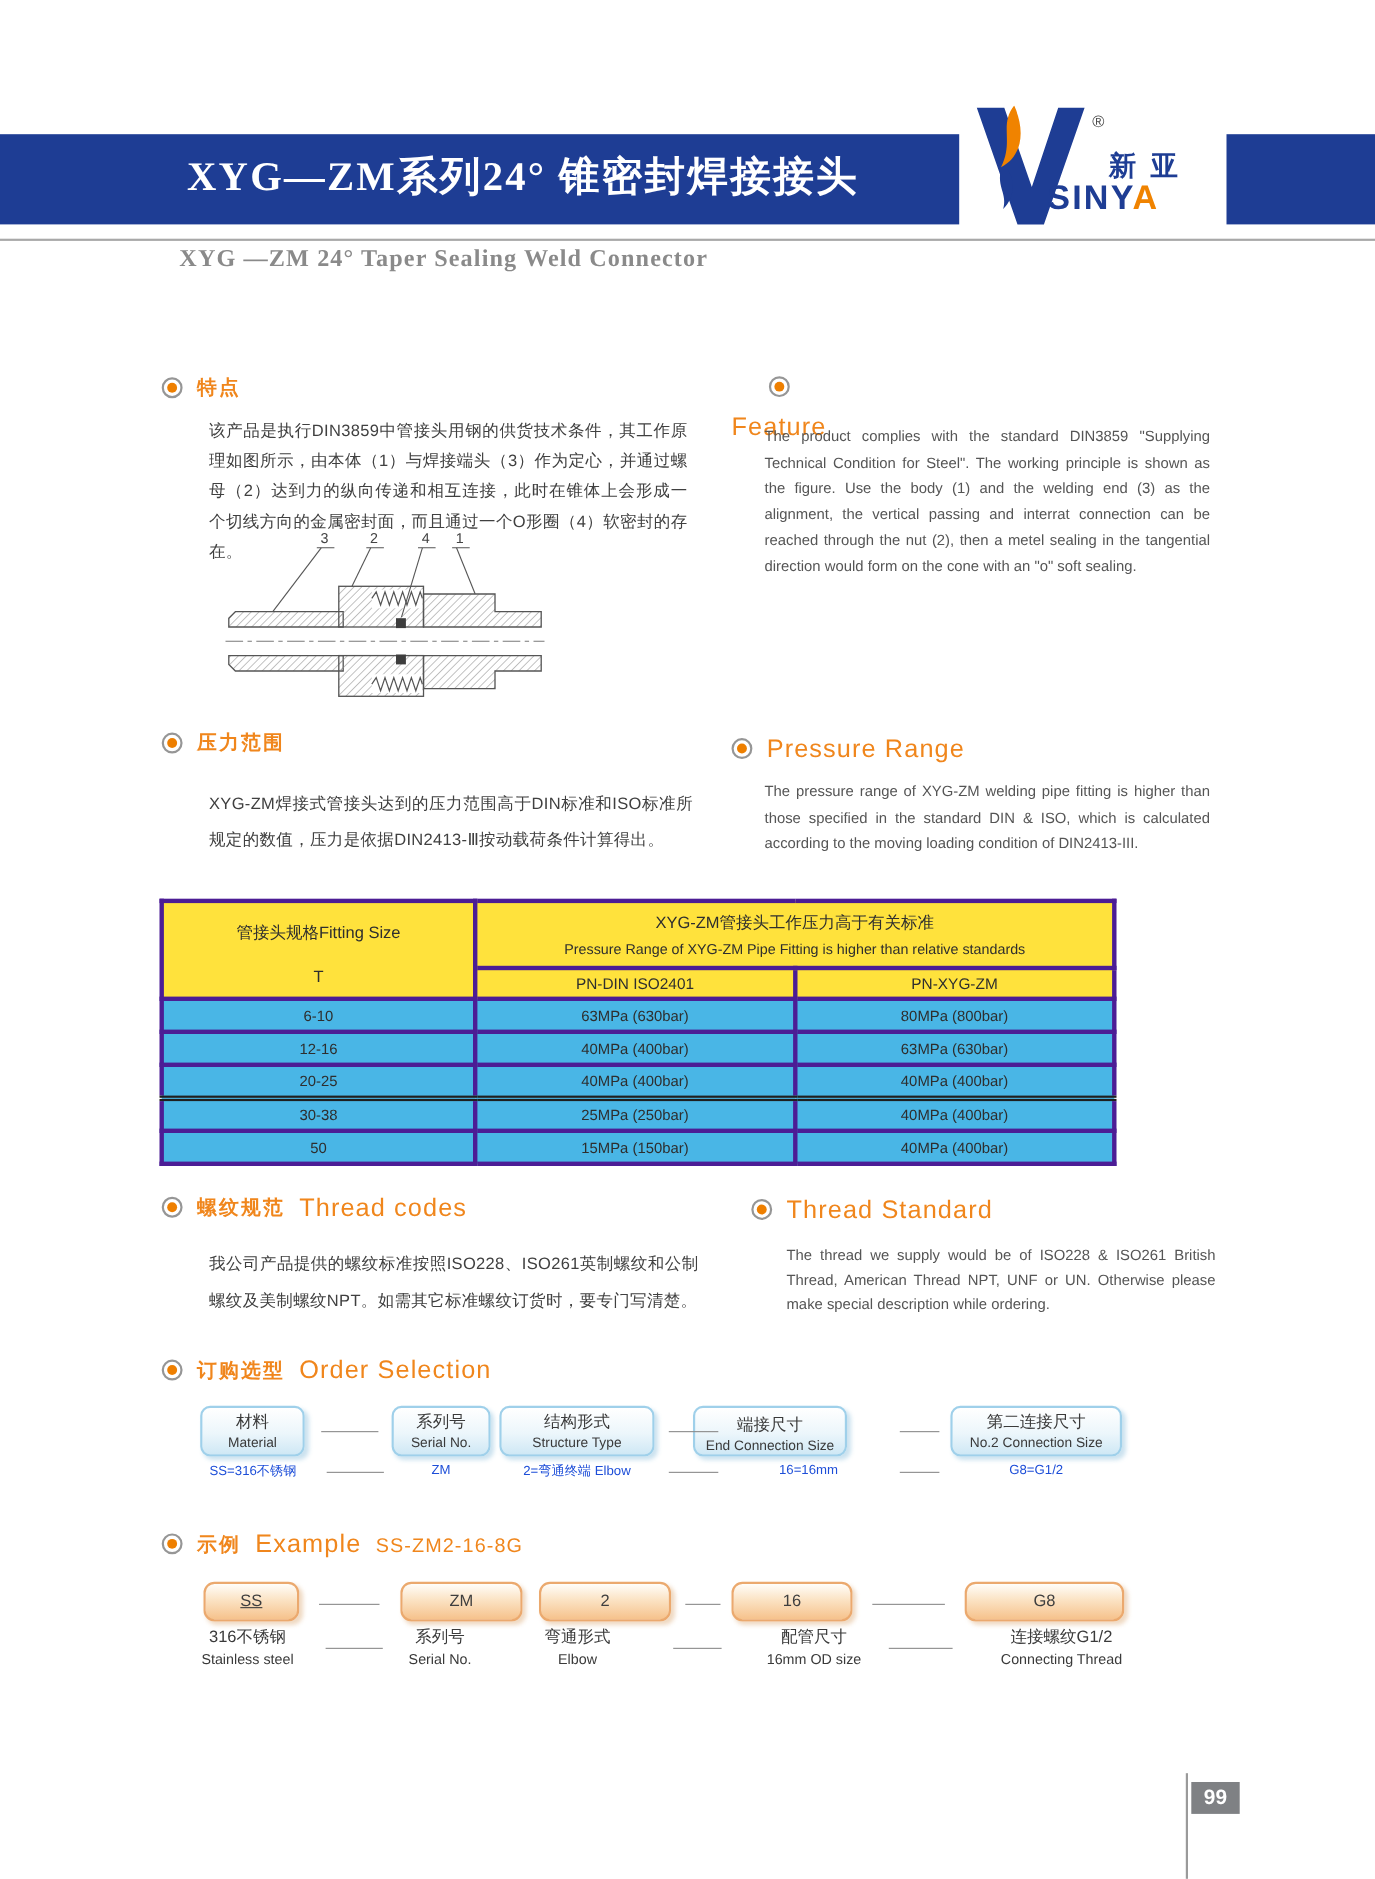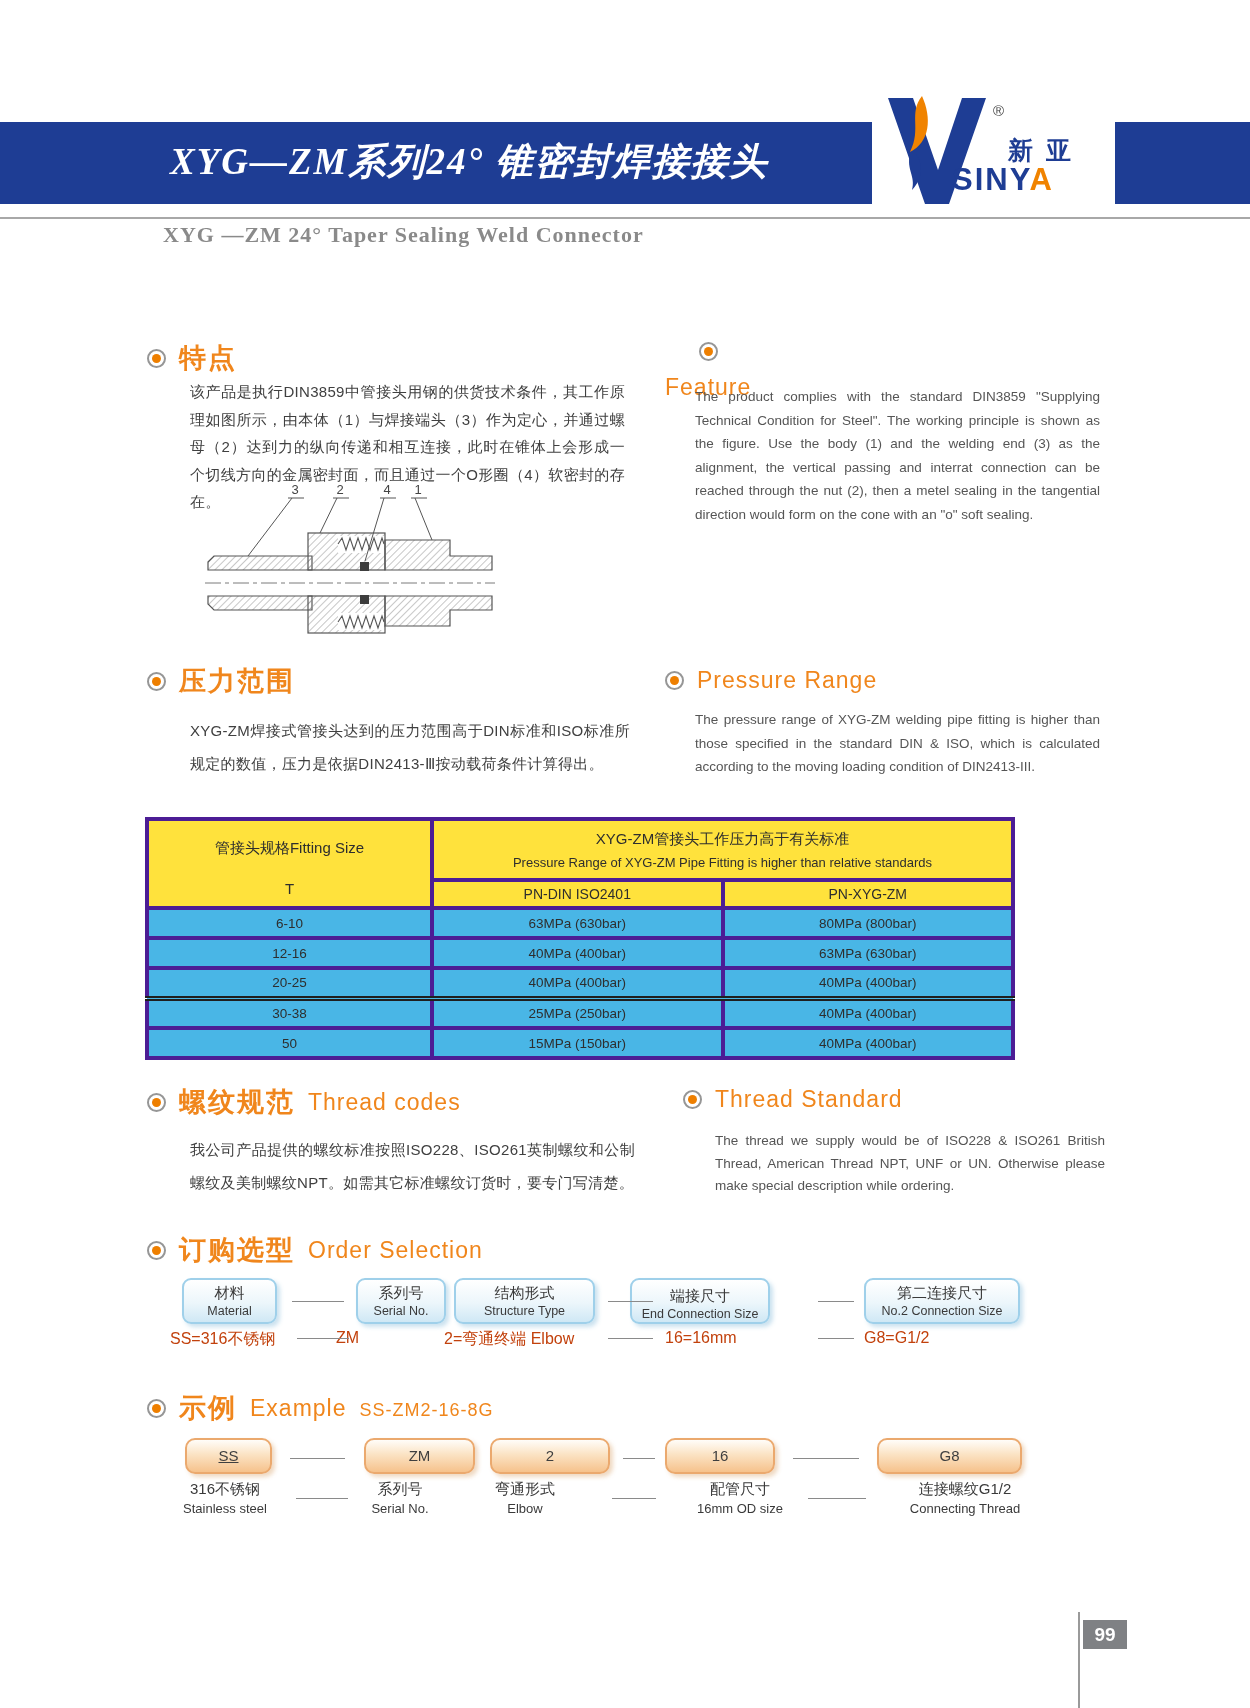--- a/index.html
+++ b/index.html
@@ -2,42 +2,42 @@
 <html><head>
 <meta charset="utf-8">
 <style>
   * { margin:0; padding:0; box-sizing:border-box; }
   html,body { background:#ffffff; }
   body {
     width:1250px; height:1708px; position:relative; overflow:hidden;
     font-family:"Liberation Sans", sans-serif; color:#454545;
   }
   
-  .banner { position:absolute; left:0; top:122px; width:872px; height:82px; background:#1e3d94;font-style:italic; }
+  .banner { position:absolute; left:0; top:122px; width:872px; height:82px; background:#1e3d94; }
   .banner-title {
     color:#fff; font-family:"Liberation Serif", serif; font-weight:bold;
     font-size:37px; line-height:80px; padding-left:170px; letter-spacing:2px; white-space:nowrap;
   }
   .right-bar { position:absolute; left:1115px; top:122px; width:135px; height:82px; background:#1e3d94; }
   .logo-wrap { position:absolute; left:880px; top:94px; width:235px; height:112px; }
   .logo-v { position:absolute; left:6px; top:2px; }
   .reg-mark { position:absolute; left:113px; top:8px; font-size:15px; color:#4a4a4a; }
   .brand-cn { position:absolute; left:128px; top:40px; width:105px; font-size:25px; font-weight:bold;
               color:#1e3d94; letter-spacing:13px; font-family:"Liberation Serif", serif; white-space:nowrap; }
   .brand-en { position:absolute; left:72px; top:68px; font-size:31px; font-weight:bold; color:#1e3d94;
               letter-spacing:2px; font-family:"Liberation Sans", sans-serif; }
   .brand-en .accent { color:#f08300; }
   .rule { position:absolute; left:0; top:217px; width:1250px; height:2px; background:#a8a8a8; }
   .subtitle { position:absolute; left:163px; top:222px; font-family:"Liberation Serif", serif;
               font-weight:bold; font-size:22px; color:#8a8a8a; letter-spacing:1px; }
   
   .sec { position:absolute; display:flex; align-items:center; gap:13px; white-space:nowrap; }
   .bullet { width:19px; height:19px; border-radius:50%; border:2px solid #969696; background:#fff; position:relative; flex:0 0 auto; }
   .bullet::after { content:""; position:absolute; left:3px; top:3px; right:3px; bottom:3px; border-radius:50%; background:#ee7f00; }
-  .t-cn { font-size:27px; font-weight:bold; color:#f0861c; letter-spacing:2px; }
+  .t-cn { font-size:18px; font-weight:bold; color:#f0861c; letter-spacing:2px; }
   .t-en { font-size:23px; color:#f0861c; letter-spacing:1px; }
   .t-code { font-size:18px; color:#f0861c; letter-spacing:1px; padding-top:4px; }
   
   .para-cn { position:absolute; font-size:15px; line-height:27.5px; color:#404040; text-align:justify; letter-spacing:0.3px; }
   .para-en { position:absolute; font-size:13.5px; line-height:23.5px; color:#555; text-align:justify; }
   
   .diagram { position:absolute; left:200px; top:478px; }
   
   .ptable { position:absolute; left:145px; top:817px; width:870px; border-collapse:collapse; table-layout:fixed; }
   .ptable td { border:4px solid #4c1d95; text-align:center; vertical-align:middle; color:#2e2e2e; }
@@ -51,21 +51,21 @@
   .span-cn { font-size:15px; margin-top:9px; }
   .span-en { font-size:13px; margin-top:6px; margin-bottom:8px; }
   .ptable tr.sep td { border-bottom:5px double #1f1f1f; }
   
   .step-box { position:absolute; top:1278px; height:46px; border:2px solid #9fd0ea; border-radius:9px;
     background:linear-gradient(180deg,#ffffff 0%,#ecf6fb 55%,#cfe8f5 100%);
     box-shadow:3px 3px 4px rgba(140,190,220,.45);
     display:flex; flex-direction:column; justify-content:center; align-items:center; line-height:1.3; }
   .step-box .cn { font-size:15px; color:#3a3a3a; }
   .step-box .en { font-size:12.5px; color:#3a3a3a; }
-  .step-val { position:absolute; top:1329px; font-size:16px; color:#c2410c; text-align:left; }
+  .step-val { position:absolute; top:1329px; font-size:12px; color:#1d4ed8; text-align:center; }
   .ex-box { position:absolute; top:1438px; height:36px; border:2px solid #eba96e; border-radius:10px;
     background:linear-gradient(180deg,#fffdf9 0%,#fbe3c4 45%,#f6c28c 100%);
     box-shadow:3px 3px 4px rgba(220,170,120,.45);
     text-align:center; line-height:32px; font-size:15px; color:#3f3f3f; }
   .ex-label { position:absolute; top:1478px; text-align:center; line-height:1.45; }
   .ex-label .cn { font-size:15px; color:#3a3a3a; }
   .ex-label .en { font-size:13px; color:#3a3a3a; }
   .dash { position:absolute; height:0; border-top:1.5px solid #8a8a8a; }
   
   .pg-line { position:absolute; left:1078px; top:1612px; width:2px; height:96px; background:#9a9a9a; }

